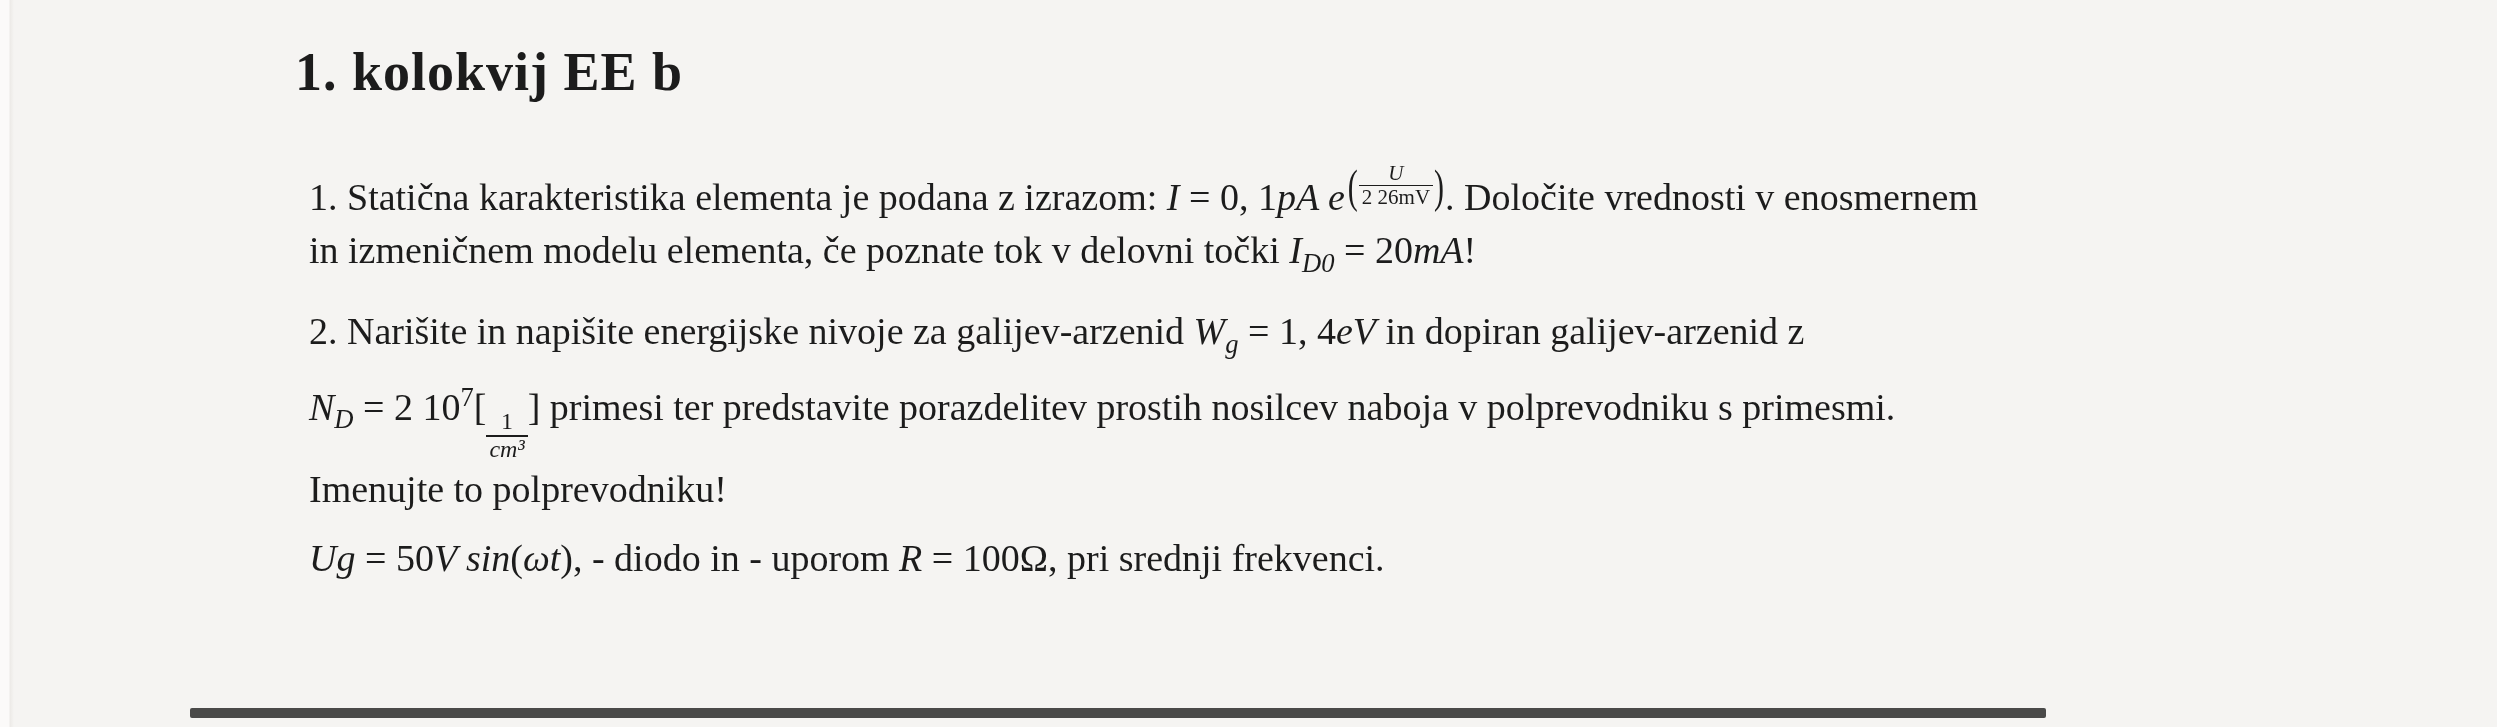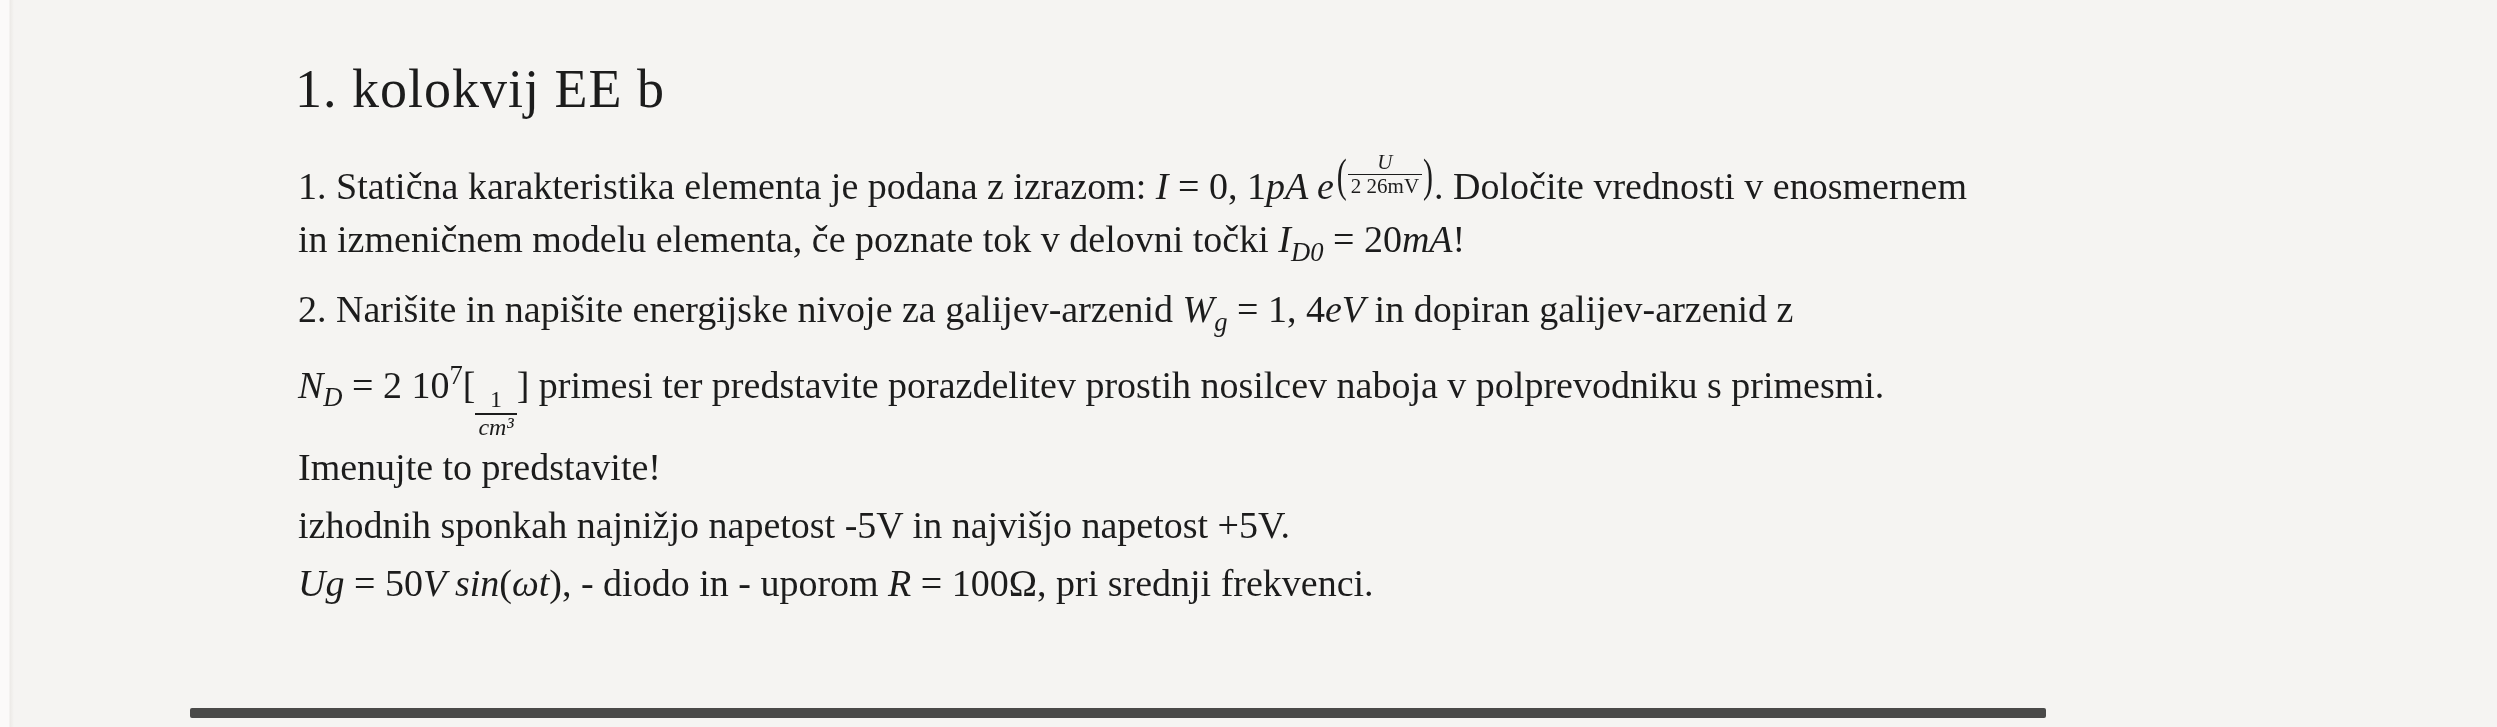--- a/index.html
+++ b/index.html
@@ -12,34 +12,34 @@
     width:2497px;height:727px;
     background:var(--paper);
     background-image:linear-gradient(90deg,#fbfaf9 0px,#fbfaf9 9px,#eceae7 10px,var(--paper) 14px);
     font-family:"Liberation Serif","DejaVu Serif",serif;
     color:var(--ink);
     overflow:hidden;
     position:relative;
   }
   .title{
     position:absolute;
-    left:295px;top:22px;
+    left:295px;top:5px;
     font-size:54px;
-    font-weight:normal;
+    font-weight:bold;
     letter-spacing:1px;
     white-space:nowrap;
   }
   .content{
     position:absolute;
     left:293px;top:146px;
     width:2000px;
     font-size:38px;
     line-height:53px;
   }
-  .question{margin:5px;padding:0;}
+  .question{margin:16px;padding:0;}
   .line{white-space:nowrap;}
   i{font-family:"Liberation Serif","DejaVu Serif",serif;}
   sub{font-size:70%;font-style:italic;text-align:right;}
   sup{font-size:70%;font-style:normal;}
   .frac{
     display:inline-flex;
     flex-direction:column;
     align-items:center;
     vertical-align:-10px;
     font-size:24px;
@@ -88,23 +88,22 @@
           <span class="sf-paren">)</span>
         </span>. Določite vrednosti v enosmernem</div>
       <div class="line">in izmeničnem modelu elementa, če poznate tok v delovni točki <i>I</i><sub>D0</sub> = 20<i>mA</i>!</div>
     </div>
     <div class="question">
       <div class="line">2. Narišite in napišite energijske nivoje za galijev-arzenid <i>W</i><sub>g</sub> = 1, 4<i>eV</i> in dopiran galijev-arzenid z</div>
       <div class="line"><i>N</i><sub>D</sub> = 2 10<sup>7</sup>[<span class="frac">
           <span class="num">1</span>
           <span class="den">cm³</span>
         </span>] primesi ter predstavite porazdelitev prostih nosilcev naboja v polprevodniku s primesmi.</div>
-      <div class="line">Imenujte to predstavite!</div>
+      <div class="line">Imenujte to polprevodniku!</div>
     </div>
     <div class="question">
-      <div class="line">izhodnih sponkah najnižjo napetost -5V in najvišjo napetost +5V.</div>
     </div>
     <div class="question">
       <div class="line"><i>Ug</i> = 50<i>V sin</i>(<i>ωt</i>), - diodo in - uporom <i>R</i> = 100Ω, pri srednji frekvenci.</div>
     </div>
   </main>
 
 <div class="scan-bar"></div>
 
 </body></html>

